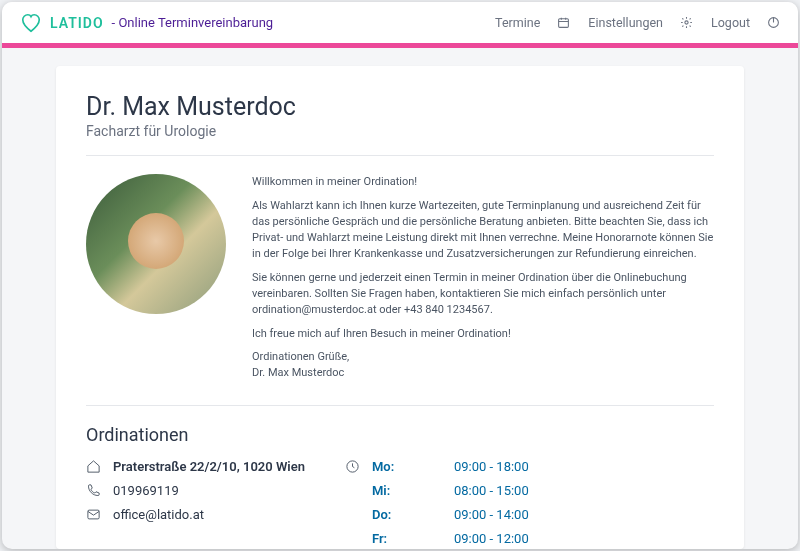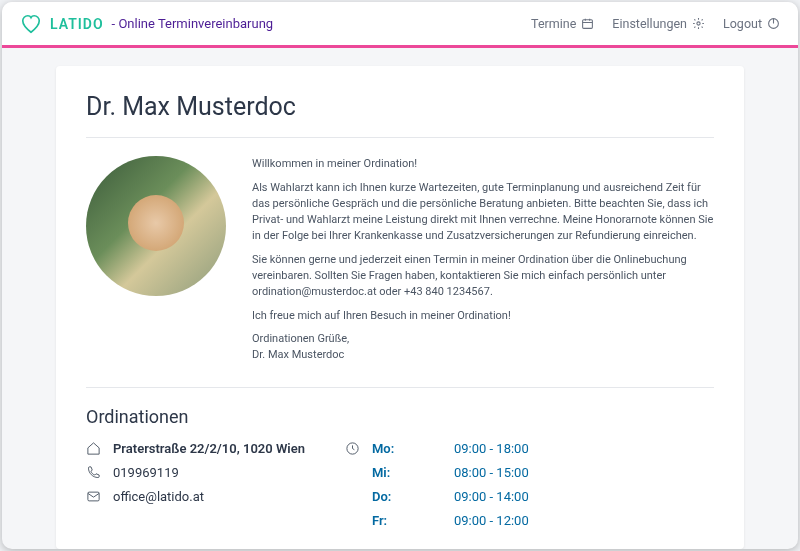--- a/index.html
+++ b/index.html
@@ -17,31 +17,31 @@
     background: #f5f6f8;
     border-radius: 10px;
     box-shadow: 0 2px 8px rgba(0,0,0,0.25);
     overflow: hidden;
     display: flex;
     flex-direction: column;
   }
   .topbar {
     height: 46px;
     background: #fff;
-    border-bottom: 3px solid #ec4899;
+    border-bottom: 5px solid #ec4899;
     display: flex;
     align-items: center;
     padding: 0 18px;
     gap: 10px;
   }
   .logo-wrap { display: flex; align-items: center; gap: 8px; }
   .brand { color: #1fbf9c; font-weight: 600; letter-spacing: 1px; font-size: 14px; }
   .subtitle { color: #4c1d95; font-size: 13px; }
   .top-actions { margin-left: auto; display: flex; gap: 18px; }
-  .top-action { display: flex; align-items: center; gap: 5px; color: #6b7280; font-size: 12.5px; cursor: pointer; }
+  .top-action { display: flex; align-items: center; gap: 17px; color: #6b7280; font-size: 12.5px; cursor: pointer; }
   .top-action svg { width: 13px; height: 13px; }
   .content {
     flex: 1;
     padding: 18px 54px 0 54px;
     overflow: hidden;
   }
   .card {
     background: #fff;
     border-radius: 4px;
     box-shadow: 0 1px 3px rgba(0,0,0,0.08);
@@ -117,20 +117,21 @@
             <circle cx="12" cy="12" r="9" fill="none" stroke="#6b7280" stroke-width="2"></circle>
             <line x1="12" y1="3" x2="12" y2="12" stroke="#6b7280" stroke-width="2"></line>
           </svg>
       </div>
     </div>
   </div>
 
   <div class="content">
     <div class="card">
       <div class="doc-name">Dr. Max Musterdoc</div>
+      <div class="doc-spec">Facharzt für Urologie</div>
       <hr class="hr">
 
       <div class="intro-row">
         <div class="avatar"></div>
         <div class="intro-text">
           <p>Willkommen in meiner Ordination!</p>
           <p>Als Wahlarzt kann ich Ihnen kurze Wartezeiten, gute Terminplanung und ausreichend Zeit für das persönliche Gespräch und die persönliche Beratung anbieten. Bitte beachten Sie, dass ich Privat- und Wahlarzt meine Leistung direkt mit Ihnen verrechne. Meine Honorarnote können Sie in der Folge bei Ihrer Krankenkasse und Zusatzversicherungen zur Refundierung einreichen.</p>
           <p>Sie können gerne und jederzeit einen Termin in meiner Ordination über die Onlinebuchung vereinbaren. Sollten Sie Fragen haben, kontaktieren Sie mich einfach persönlich unter ordination@musterdoc.at oder +43 840 1234567.</p>
           <p>Ich freue mich auf Ihren Besuch in meiner Ordination!</p>
           <p style="margin-bottom:0">Ordinationen Grüße,</p>

